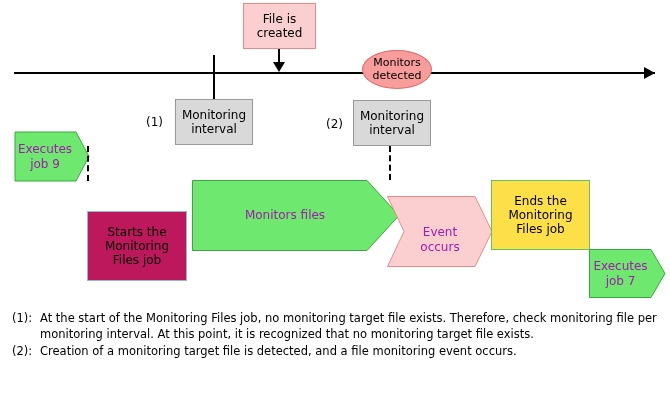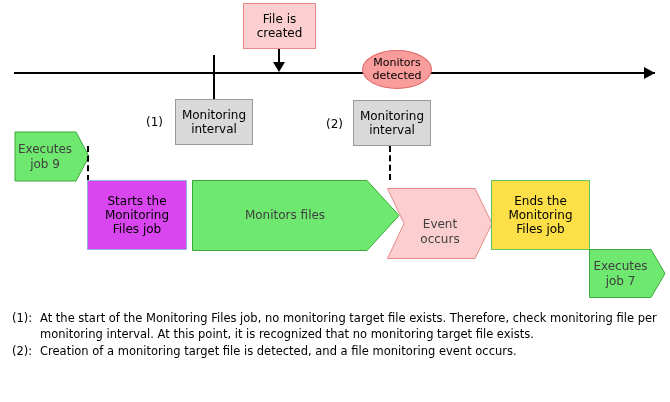--- a/index.html
+++ b/index.html
@@ -30,22 +30,23 @@
 
   .pink-box {
     background: #fbcfcf;
     border: 1px solid #e88a8a;
   }
   .gray-box {
     background: #d9d9d9;
     border: 1px solid #999999;
   }
   .blue-box {
-    background: #d946ef;
+    background: #be185d;
     border: 1px solid #8fb5e0;
+    margin-top: 31px;
   }
   .ltgreen-box {
     background: #fde047;
     border: 1px solid #5fc65f;
   }
 
   
   .ellipse {
     background: #f99c9c;
     border: 1px solid #e06a6a;
@@ -86,21 +87,21 @@
   .shape-svg { display: block; }
   .shape-wrap { position: absolute; }
   .shape-label {
     position: absolute;
     inset: 0;
     display: flex;
     align-items: center;
     justify-content: center;
     text-align: center;
     line-height: 1.2;
-    color: #404040;
+    color: #a21caf;
     pointer-events: none;
   }
   .shape-label.shift-left { justify-content: center; padding-right: 14px; }
 
   
   .label-sm { font-size: 11px; }
   .label-md { font-size: 12px; }
   .marker { font-size: 12px; color: #000; }
 
   
@@ -175,21 +176,21 @@
 
   <div class="shape-wrap" style="left:192px; top:180px; width:208px; height:71px;">
     <svg class="shape-svg" width="208" height="71" viewBox="0 0 208 71">
       <polygon points="0.5,0.5 175,0.5 207,35.5 175,70.5 0.5,70.5" fill="#6ee86e" stroke="#3aa83a" stroke-width="1"></polygon>
     </svg>
     <div class="shape-label label-md" style="padding-right:22px;">
       <span>Monitors files</span>
     </div>
   </div>
 
-  <div class="shape-wrap" style="left:387px; top:188px; width:106px; height:87px;">
+  <div class="shape-wrap" style="left:387px; top:196px; width:106px; height:87px;">
     <svg class="shape-svg" width="106" height="71" viewBox="0 0 106 71">
       <polygon points="0.5,0.5 88,0.5 105,35.5 88,70.5 0.5,70.5 17,35.5" fill="#fbcfcf" stroke="#e88a8a" stroke-width="1"></polygon>
     </svg>
     <div class="shape-label label-md">
       <div>
         <div>Event</div>
         <div>occurs</div>
       </div>
     </div>
   </div>

